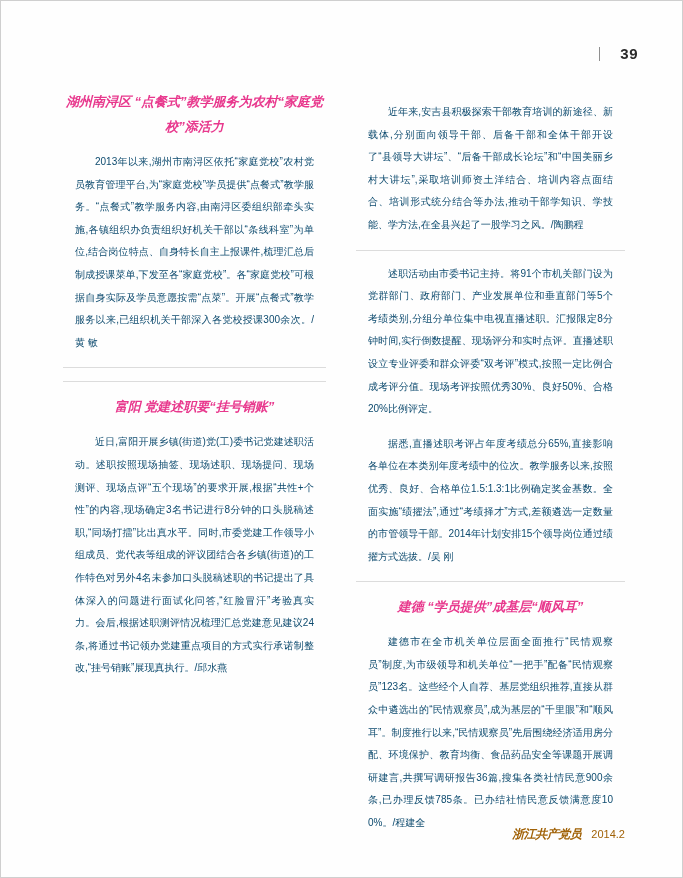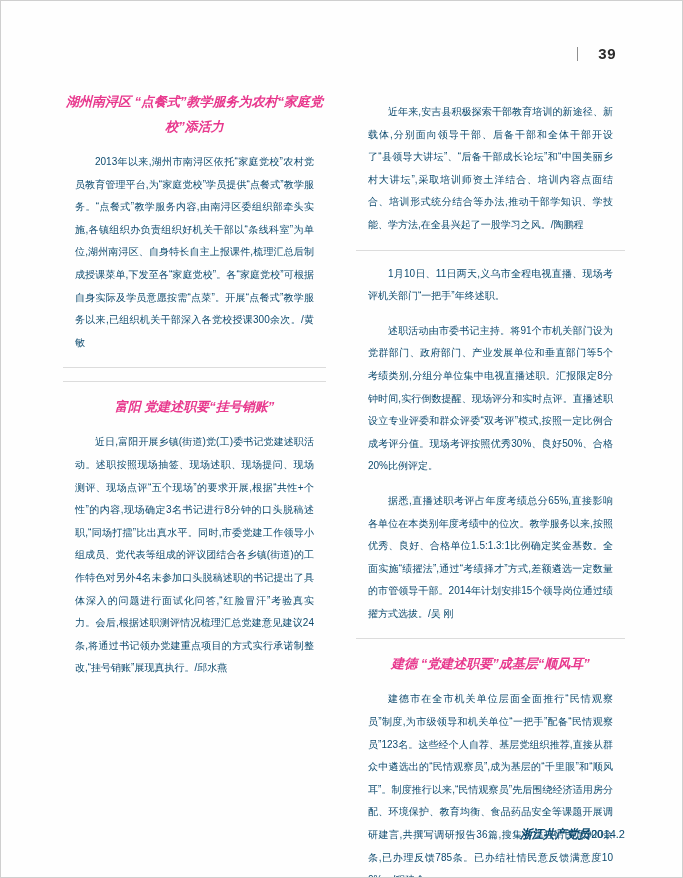--- a/index.html
+++ b/index.html
@@ -7,21 +7,21 @@
     position:relative;
     width:683px;height:878px;
     box-sizing:border-box;
     background:#fefefe;
     border:1px solid #cfcfcf;
     overflow:hidden;
     font-family:"Liberation Sans", sans-serif;
     color:#3c3c3c;
   }
   .pagenum{
-    position:absolute;top:44px;right:66px;
+    position:absolute;top:44px;right:44px;
     display:flex;align-items:center;gap:20px;margin-left:36px;
   }
   .pagenum .bar{width:1px;height:14px;background:#8f8f8f;}
   .pagenum .num{font-size:15px;font-weight:bold;color:#2b2b2b;letter-spacing:.5px;}
   .content{
     display:flex;gap:30px;
     padding:88px 57px 0 62px;
     box-sizing:border-box;
   }
   .col{min-width:0;}
@@ -43,22 +43,22 @@
     color:#0c4a6e;
     word-break:break-all;
   }
   hr.divider{
     border:none;height:0;
     border-top:1px solid #dcdcdc;
     margin:13px 0 12px 0;
   }
   .footer{
     position:absolute;right:57px;bottom:34px;
-    display:flex;align-items:baseline;gap:2px;
-    color:#0c4a6e;
+    display:flex;align-items:baseline;gap:10px;
+    color:#a16207;
   }
   .footer .masthead{
     font-family:"DejaVu Serif", serif;
     font-weight:bold;font-style:italic;
     font-size:12px;letter-spacing:-.5px;
   }
   .footer .issue{font-size:11px;}
 </style>
 </head>
 <body>
@@ -69,21 +69,21 @@
     <span class="bar"></span>
     <span class="num">39</span>
   </div>
 
   <div class="content">
 
     <div class="col col-left">
 
       <section>
         <h2 class="art-heading">湖州南浔区 “点餐式”教学服务为农村“家庭党校”添活力</h2>
-        <p class="art-para">2013年以来,湖州市南浔区依托“家庭党校”农村党员教育管理平台,为“家庭党校”学员提供“点餐式”教学服务。“点餐式”教学服务内容,由南浔区委组织部牵头实施,各镇组织办负责组织好机关干部以“条线科室”为单位,湖州南浔区、自身特长自主上报课件,梳理汇总后制成授课菜单,下发至各“家庭党校”。各“家庭党校”可根据自身实际及学员意愿按需“点菜”。开展“点餐式”教学服务以来,已组织机关干部深入各党校授课300余次。/黄 敏</p>
+        <p class="art-para">2013年以来,湖州市南浔区依托“家庭党校”农村党员教育管理平台,为“家庭党校”学员提供“点餐式”教学服务。“点餐式”教学服务内容,由南浔区委组织部牵头实施,各镇组织办负责组织好机关干部以“条线科室”为单位,结合岗位特点、自身特长自主上报课件,梳理汇总后制成授课菜单,下发至各“家庭党校”。各“家庭党校”可根据自身实际及学员意愿按需“点菜”。开展“点餐式”教学服务以来,已组织机关干部深入各党校授课300余次。/黄 敏</p>
       </section>
 
       <hr class="divider">
 
       <section>
       </section>
 
       <hr class="divider">
 
       <section>
@@ -95,29 +95,28 @@
 
     <div class="col col-right">
 
       <section>
         <p class="art-para">近年来,安吉县积极探索干部教育培训的新途径、新载体,分别面向领导干部、后备干部和全体干部开设了“县领导大讲坛”、“后备干部成长论坛”和“中国美丽乡村大讲坛”,采取培训师资土洋结合、培训内容点面结合、培训形式统分结合等办法,推动干部学知识、学技能、学方法,在全县兴起了一股学习之风。/陶鹏程</p>
       </section>
 
       <hr class="divider">
 
       <section>
-        <p class="art-para">1月10日、11日两天,义乌市全程电视直播、现场考评机关部门“一把手”年终述职。</p>
         <p class="art-para">述职活动由市委书记主持。将91个市机关部门设为党群部门、政府部门、产业发展单位和垂直部门等5个考绩类别,分组分单位集中电视直播述职。汇报限定8分钟时间,实行倒数提醒、现场评分和实时点评。直播述职设立专业评委和群众评委“双考评”模式,按照一定比例合成考评分值。现场考评按照优秀30%、良好50%、合格20%比例评定。</p>
         <p class="art-para">据悉,直播述职考评占年度考绩总分65%,直接影响各单位在本类别年度考绩中的位次。教学服务以来,按照优秀、良好、合格单位1.5:1.3:1比例确定奖金基数。全面实施“绩擢法”,通过“考绩择才”方式,差额遴选一定数量的市管领导干部。2014年计划安排15个领导岗位通过绩擢方式选拔。/吴 刚</p>
       </section>
 
       <hr class="divider">
 
       <section>
-        <h2 class="art-heading">建德 “党建述职要”成基层“顺风耳”</h2>
+        <h2 class="art-heading">建德 “学员提供”成基层“顺风耳”</h2>
         <p class="art-para">建德市在全市机关单位层面全面推行“民情观察员”制度,为市级领导和机关单位“一把手”配备“民情观察员”123名。这些经个人自荐、基层党组织推荐,直接从群众中遴选出的“民情观察员”,成为基层的“千里眼”和“顺风耳”。制度推行以来,“民情观察员”先后围绕经济适用房分配、环境保护、教育均衡、食品药品安全等课题开展调研建言,共撰写调研报告36篇,搜集各类社情民意900余条,已办理反馈785条。已办结社情民意反馈满意度100%。/程建全</p>
       </section>
 
     </div>
   </div>
 
   <div class="footer">
     <span class="masthead">浙江共产党员</span>
     <span class="issue">2014.2</span>
   </div>

